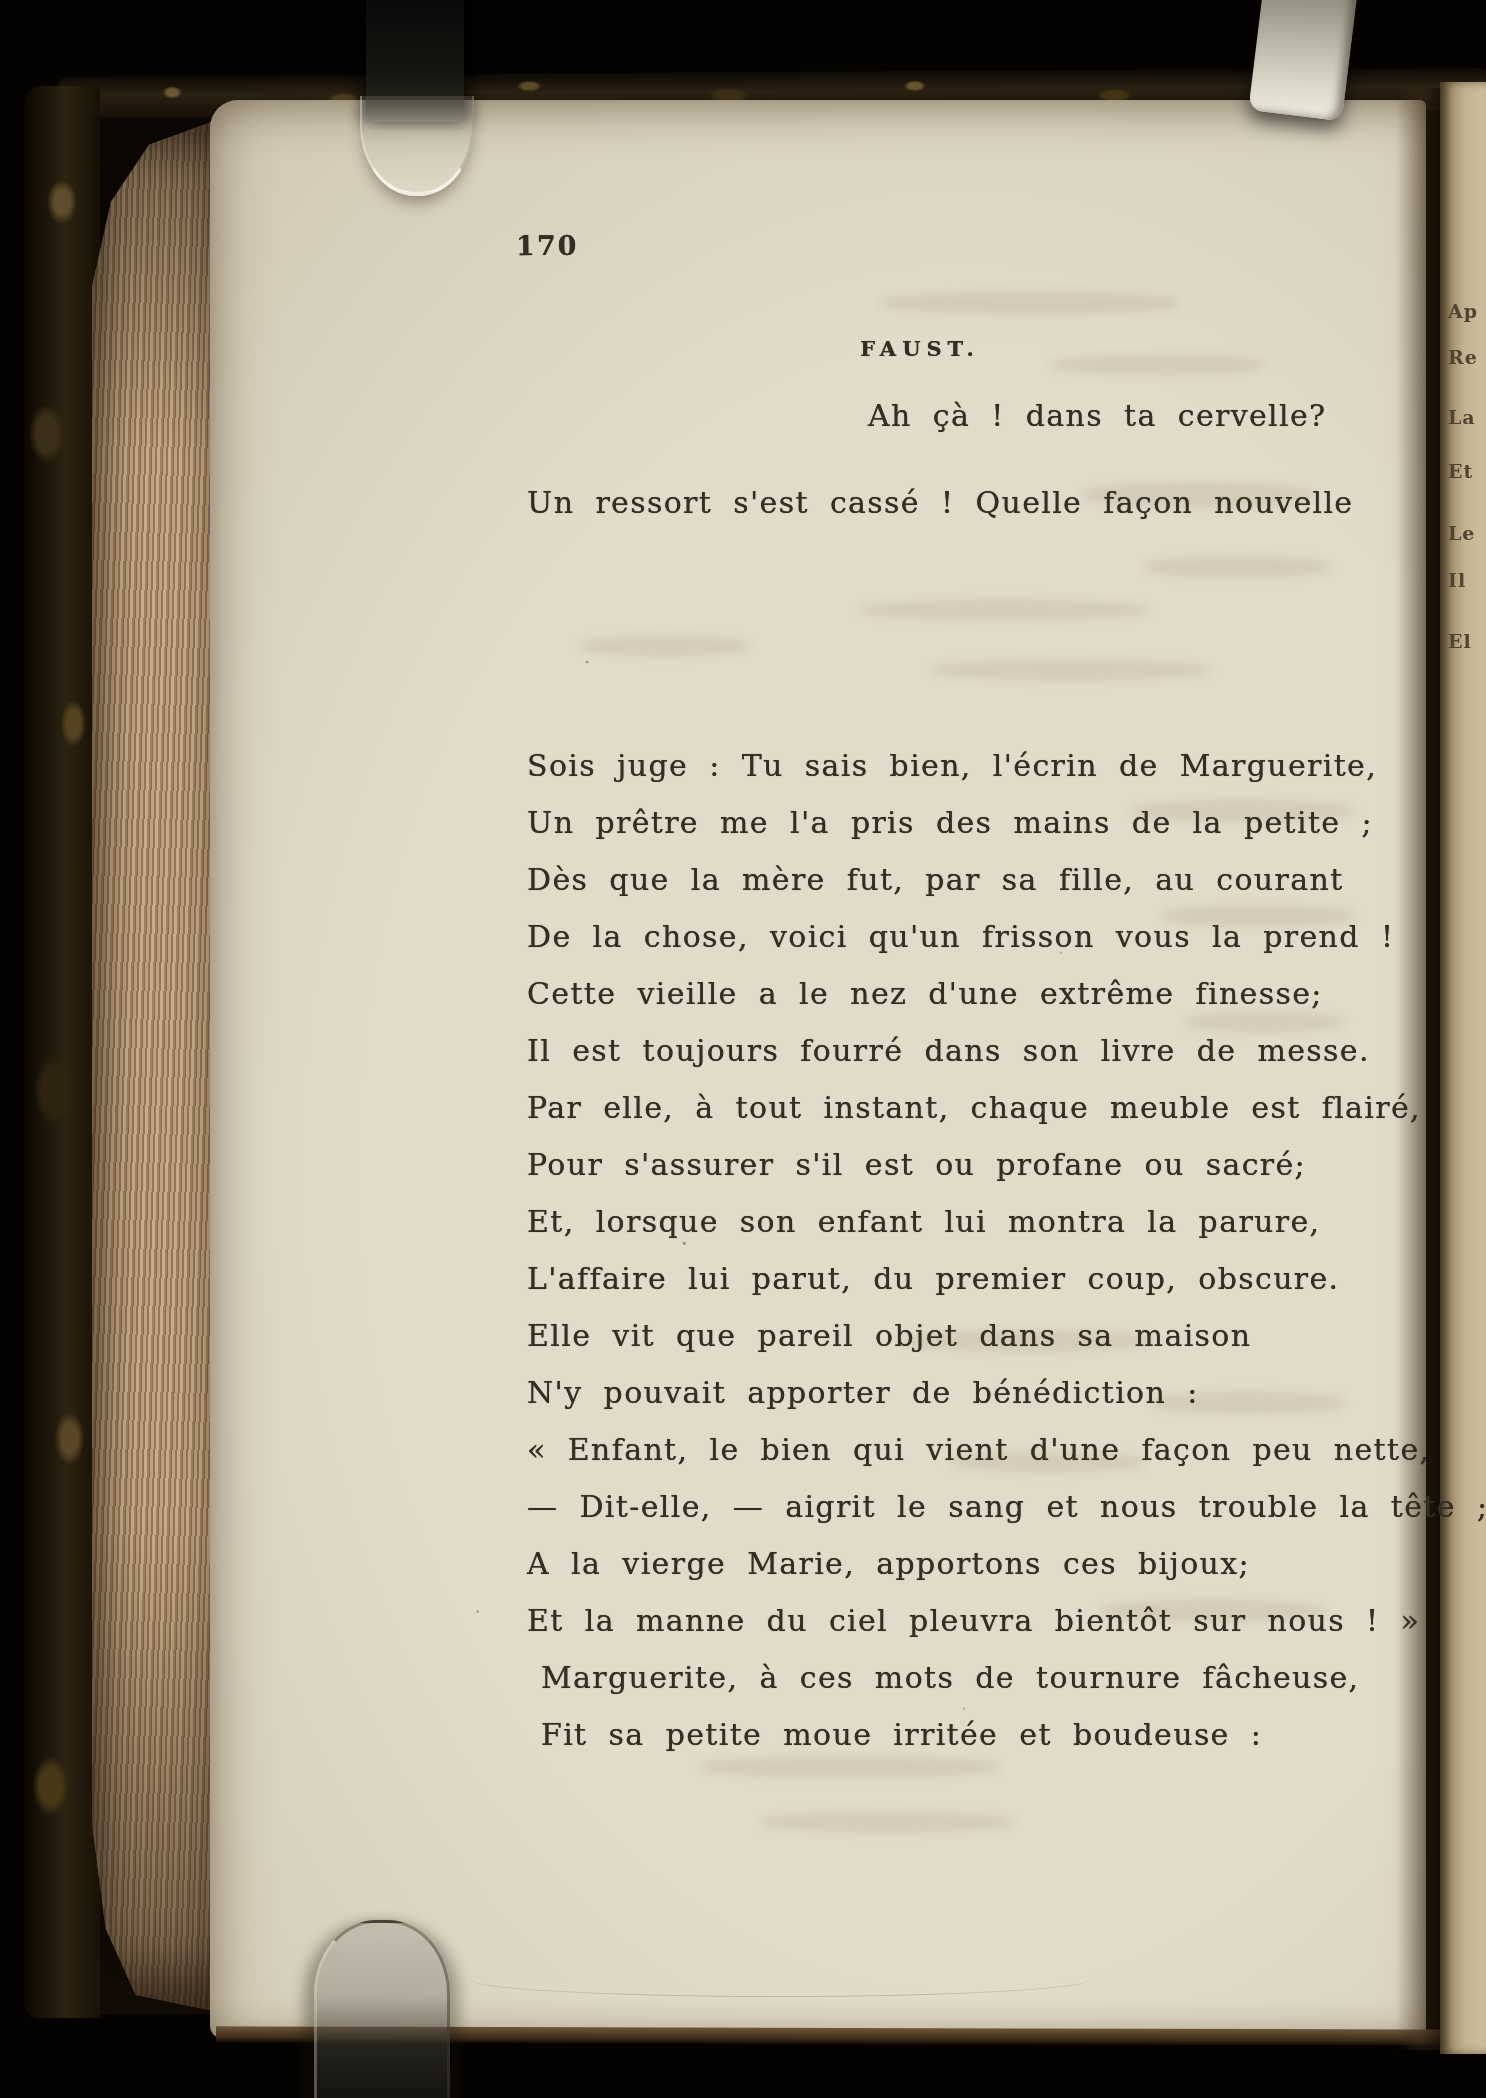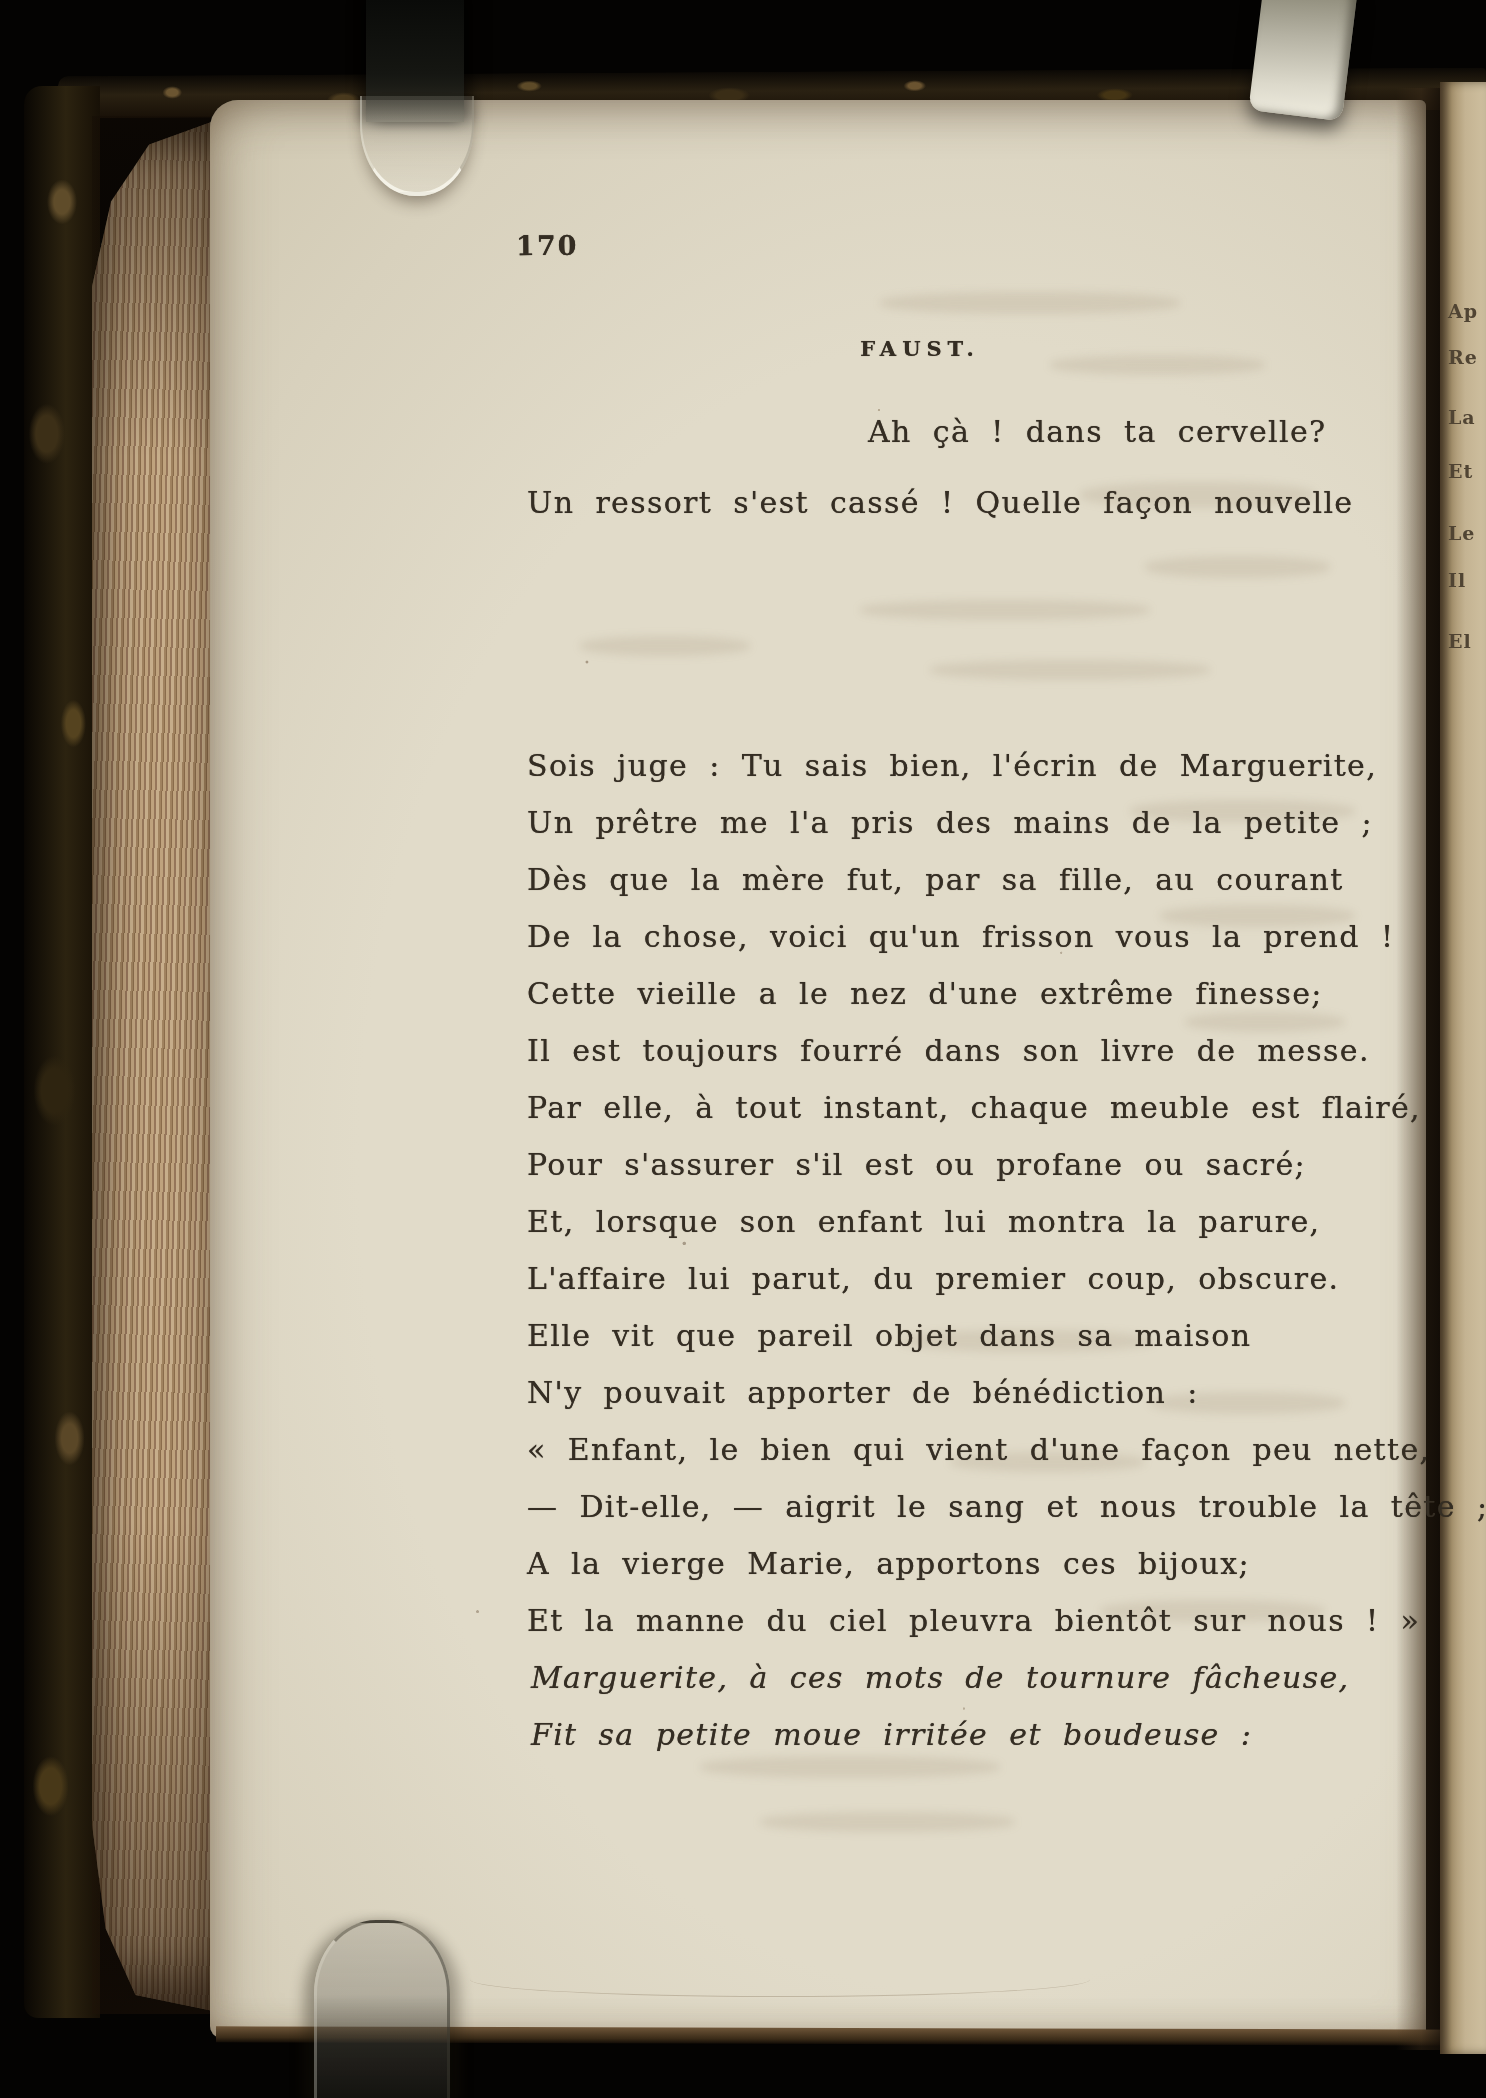--- a/index.html
+++ b/index.html
@@ -88,21 +88,21 @@
     border-left:3px solid rgba(230,228,216,.30);border-right:3px solid rgba(60,56,46,.5);
     box-shadow:-10px 4px 14px rgba(30,22,12,.35), 10px 4px 14px rgba(30,22,12,.3);}
 
   
   .ink{position:absolute;color:#342d23;text-shadow:0 0 .7px rgba(52,45,34,.85);white-space:nowrap;}
   .pagenum{font-size:27px;letter-spacing:2px;font-weight:bold;transform:rotate(-.6deg);}
   .runhead{left:520px;width:800px;text-align:center;font-size:27px;letter-spacing:9px;font-weight:bold;}
   .speaker{left:520px;width:800px;text-align:center;font-size:21px;letter-spacing:6px;font-weight:bold;}
   .vline{font-size:30px;word-spacing:.34em;letter-spacing:.045em;}
   .verse .vline{left:527px;top:calc(748px + var(--i)*57px);}
-  .verse .vline:nth-child(17),.verse .vline:nth-child(18){margin-left:4px;font-style:italic;}
+  .verse .vline:nth-child(17),.verse .vline:nth-child(18){margin-left:14px;}
 
   
   .ghost{position:absolute;background:rgba(138,116,82,.14);filter:blur(4px);border-radius:45%;}
 
   
   .frag{position:absolute;left:1448px;font-size:19px;color:#504433;filter:blur(.4px);
     font-weight:bold;letter-spacing:1px;}
 </style>
 </head>
 <body>
@@ -135,21 +135,21 @@
   <div class="ghost" style="left:900px;top:1330px;width:255px;height:22px"></div>
   <div class="ghost" style="left:1150px;top:1392px;width:195px;height:22px"></div>
   <div class="ghost" style="left:950px;top:1452px;width:195px;height:20px"></div>
   <div class="ghost" style="left:1100px;top:1600px;width:225px;height:22px"></div>
   <div class="ghost" style="left:700px;top:1756px;width:300px;height:22px"></div>
   <div class="ghost" style="left:760px;top:1812px;width:255px;height:20px"></div>
 
   <div class="ink pagenum" style="left:516px;top:230px">170</div>
 
   <div class="ink speaker" style="top:336px">FAUST.</div>
-  <div class="ink vline" style="left:868px;top:414px">Ah çà ! dans ta cervelle?</div>
+  <div class="ink vline" style="left:868px;top:398px">Ah çà ! dans ta cervelle?</div>
   <div class="ink vline" style="left:527px;top:485px">Un ressort s'est cassé ! Quelle façon nouvelle</div>
 
 
   <div class="verse">
     <div class="ink vline" style="--i:0">Sois juge : Tu sais bien, l'écrin de Marguerite,</div>
     <div class="ink vline" style="--i:1">Un prêtre me l'a pris des mains de la petite ;</div>
     <div class="ink vline" style="--i:2">Dès que la mère fut, par sa fille, au courant</div>
     <div class="ink vline" style="--i:3">De la chose, voici qu'un frisson vous la prend !</div>
     <div class="ink vline" style="--i:4">Cette vieille a le nez d'une extrême finesse;</div>
     <div class="ink vline" style="--i:5">Il est toujours fourré dans son livre de messe.</div>

